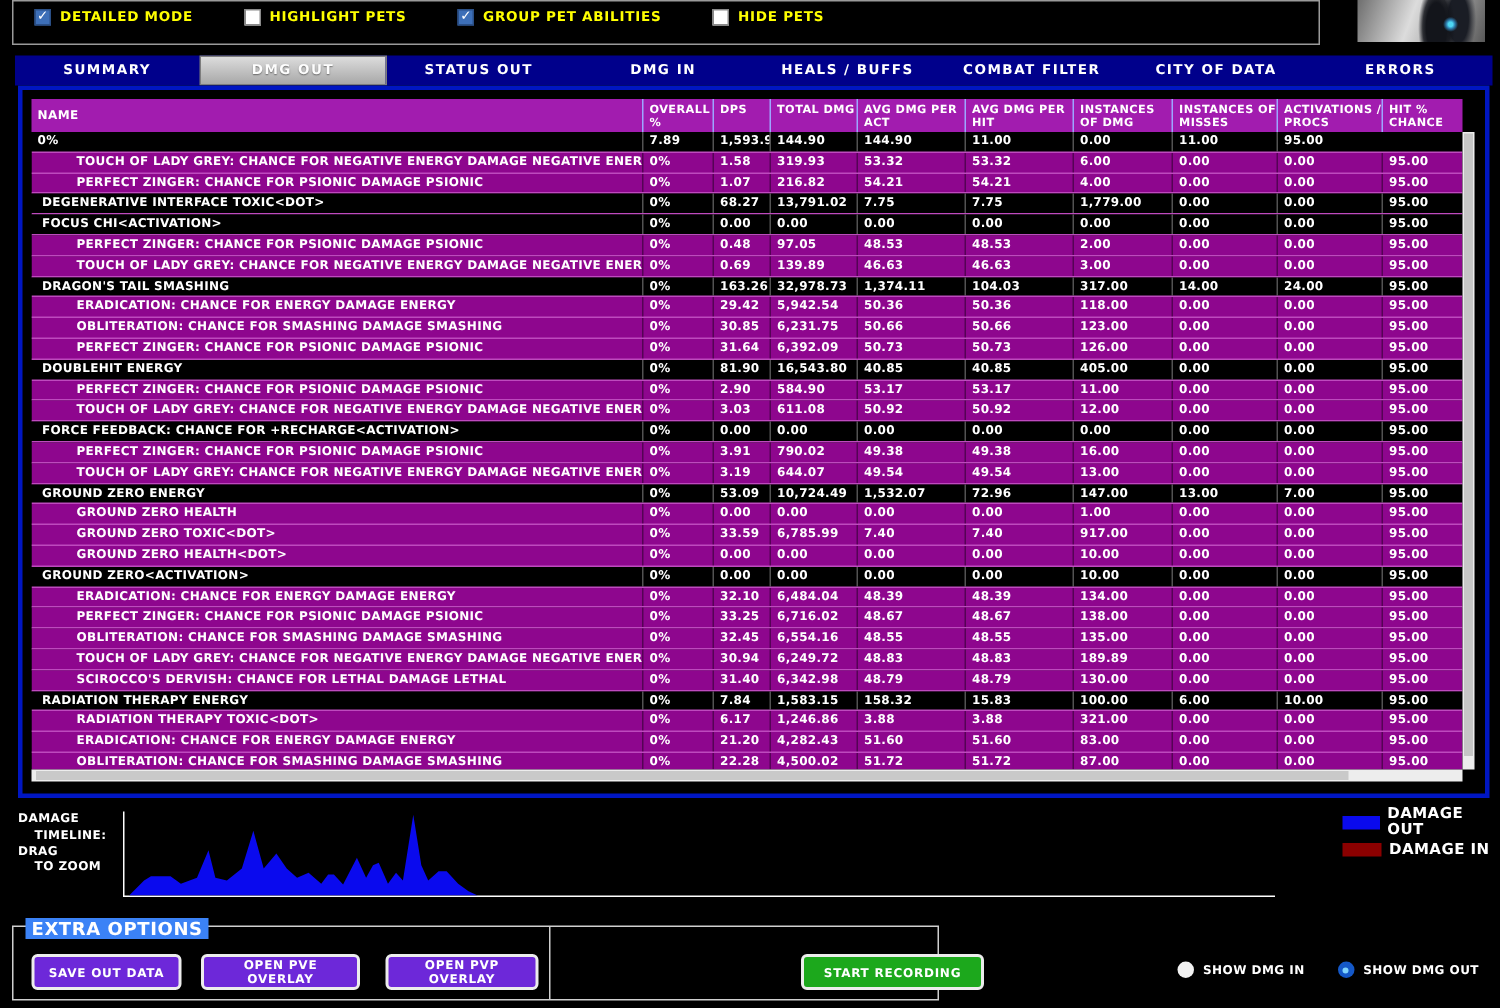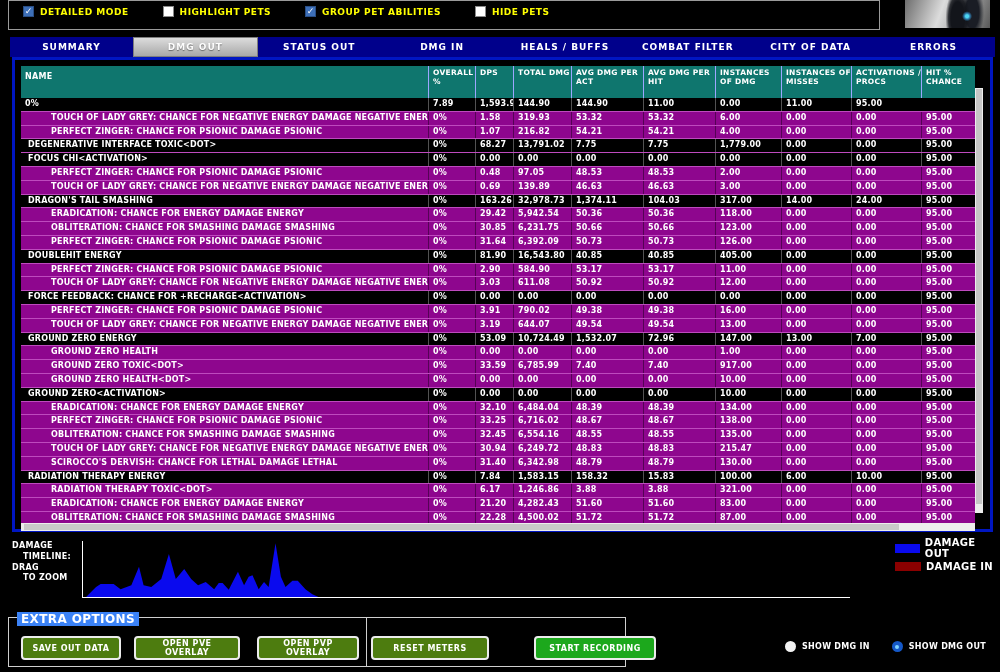--- a/index.html
+++ b/index.html
@@ -31,21 +31,21 @@
   .tab { flex:1; display:flex; align-items:center; justify-content:center;
          color:#fff; font-size:9px; font-weight:bold; letter-spacing:1px; cursor:default; }
   .tab.selected { background:linear-gradient(#dcdcdc,#a8a8a8); color:#fdfdfd;
                   text-shadow:0 1px 1px rgba(0,0,0,.45); border:1px solid #7d7d7d; box-sizing:border-box; }
 
   
   .panel { position:absolute; left:12px; top:57px; width:981px; height:475px;
            background:#000; border:3px solid #0016c2; box-sizing:border-box; }
   .tablewrap { position:absolute; left:6px; top:6px; width:962px; }
   .grid-row { display:grid; grid-template-columns:407px 47px 38px 58px 72px 72px 66px 70px 70px 54px; }
-  .thead { width:954px; height:32px; background:#0f766e; box-sizing:border-box; }
+  .thead { width:954px; height:22px; background:#a21caf; box-sizing:border-box; }
   .th { color:#fff; font-size:7.5px; font-weight:bold; line-height:1.25; letter-spacing:.3px;
         padding:2px 0 0 4px; border-left:1px solid #9da6ff; box-sizing:border-box; overflow:hidden; }
   .th:first-child { border-left:none; font-size:8px; padding-top:6px; }
   .tbody { width:954px; height:425px; overflow:hidden; }
   .trow { height:13.8px; border-bottom:1px solid #be4abe; box-sizing:border-box; cursor:default; }
   .trow.parent { background:#000; }
   .trow.child  { background:#8e068e; }
   .cell { color:#fff; font-size:8px; font-weight:bold; line-height:12.5px; letter-spacing:.2px;
           padding-left:4px; white-space:nowrap; overflow:hidden; box-sizing:border-box;
           border-left:1px solid rgba(150,150,150,.55); }
@@ -69,21 +69,21 @@
   .legend-item { display:flex; align-items:center; gap:5px; margin-bottom:2px; }
   .legend-swatch { width:26px; height:9px; display:inline-block; }
   .legend-label { color:#fff; font-size:10px; font-weight:bold; letter-spacing:.3px; }
 
   
   .extra { position:absolute; left:8px; top:617px; width:618px; height:50px;
            border:1px solid #cfcfcf; box-sizing:border-box; }
   .extra-legend { position:absolute; top:-6px; left:8px; background:#3b82f6; padding:0 4px;
                   color:#fff; font-size:12px; font-weight:bold; letter-spacing:.4px; }
   .extra-divider { position:absolute; left:357px; top:0; bottom:0; width:1px; background:#cfcfcf; }
-  .btn { position:absolute; top:18px; height:24px; background:#4d7c0f; border:2px solid #ececec;
+  .btn { position:absolute; top:18px; height:24px; background:#6d28d9; border:2px solid #ececec;
          border-radius:4px; color:#fff; font-size:8px; font-weight:bold; letter-spacing:.5px;
          font-family:inherit; cursor:default; }
   .btn-save   { left:12px;  width:100px; }
   .btn-pve    { left:125px; width:106px; }
   .btn-pvp    { left:248px; width:102px; }
   .btn-reset  { left:362px; width:118px; }
   .btn-record { left:491px; width:122px; }
 
   
   .show-options { position:absolute; left:785px; top:641px; display:flex; gap:22px; align-items:center; }
@@ -445,21 +445,21 @@
             <div class="cell">0.00</div>
             <div class="cell">95.00</div>
           </div>
           <div class="trow grid-row child">
             <div class="cell name">TOUCH OF LADY GREY: CHANCE FOR NEGATIVE ENERGY DAMAGE NEGATIVE ENERGY</div>
             <div class="cell">0%</div>
             <div class="cell">30.94</div>
             <div class="cell">6,249.72</div>
             <div class="cell">48.83</div>
             <div class="cell">48.83</div>
-            <div class="cell">215.47</div>
+            <div class="cell">189.89</div>
             <div class="cell">0.00</div>
             <div class="cell">0.00</div>
             <div class="cell">95.00</div>
           </div>
           <div class="trow grid-row child">
             <div class="cell name">SCIROCCO'S DERVISH: CHANCE FOR LETHAL DAMAGE LETHAL</div>
             <div class="cell">0%</div>
             <div class="cell">31.40</div>
             <div class="cell">6,342.98</div>
             <div class="cell">48.79</div>
@@ -550,21 +550,20 @@
         <span class="legend-label">DAMAGE IN</span>
       </div>
     </div>
 
   <div class="extra">
     <span class="extra-legend">EXTRA OPTIONS</span>
     <span class="extra-divider"></span>
     <button class="btn btn-save">SAVE OUT DATA</button>
     <button class="btn btn-pve">OPEN PVE OVERLAY</button>
     <button class="btn btn-pvp">OPEN PVP OVERLAY</button>
-    <button class="btn btn-reset">RESET METERS</button>
     <button class="btn btn-record" style="background: rgb(28, 168, 28); margin-left: 34px;">START RECORDING</button>
   </div>
 
   <div class="show-options">
       <div class="radio-item">
         <span class="radio"></span>
         <span class="radio-label">SHOW DMG IN</span>
       </div>
       <div class="radio-item">
         <span class="radio selected"></span>

